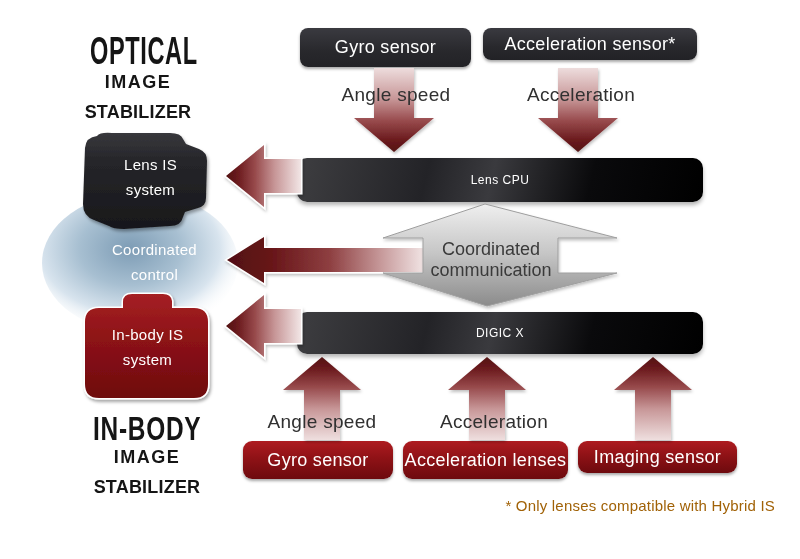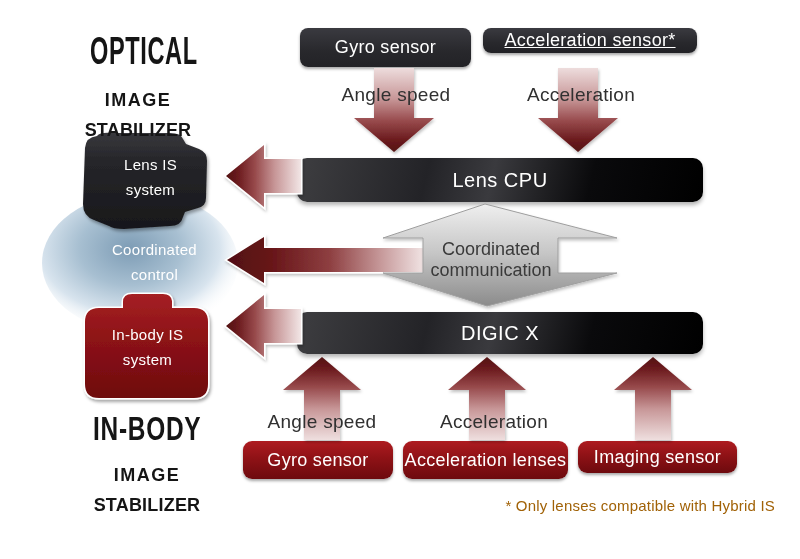--- a/index.html
+++ b/index.html
@@ -4,33 +4,33 @@
 <style>
   html,body{margin:0;padding:0;background:#fff;}
   .canvas{
     position:relative; width:800px; height:559px; background:#ffffff;
     font-family:"Liberation Sans", sans-serif; overflow:hidden;
   }
   .abs{position:absolute;}
   
   .brand{color:#151515; text-align:center; line-height:1;}
   .brand-big{display:inline-block; font-weight:bold; transform:scaleX(0.62); transform-origin:50% 50%; letter-spacing:1px; white-space:nowrap;}
-  .brand-mid{font-weight:bold; font-size:18px; letter-spacing:1.5px; margin-top:21px;}
+  .brand-mid{font-weight:bold; font-size:18px; letter-spacing:1.5px; margin-top:3px;}
   .brand-small{font-weight:bold; font-size:18px; letter-spacing:0.2px; margin-top:12px;}
   
   .dark-box{
     background:linear-gradient(180deg,#3a3a40 0%,#28282c 60%,#222226 100%);
     border-radius:8px; color:#fff; font-size:18px; letter-spacing:0.3px;
     display:flex; align-items:center; justify-content:center;
     box-shadow:0 2px 3px rgba(0,0,0,0.35);
   }
   
   .bar{
     background:linear-gradient(103deg,#3e3e41 0%,#232327 32%,#3a3a3e 48%,#0a0a0c 72%,#000 100%);
-    border-radius:10px; color:#fff; font-size:20px; letter-spacing:0.5px;
+    border-radius:10px; color:#fff; font-size:12px; letter-spacing:0.5px;
     display:flex; align-items:center; justify-content:center;
     box-shadow:0 3px 4px rgba(0,0,0,0.3);
   }
   
   .red-box{
     background:linear-gradient(180deg,#ae1b20 0%,#8f1216 45%,#6d0a0e 100%);
     border-radius:9px; color:#fff; font-size:18px; letter-spacing:0.3px;
     display:flex; align-items:center; justify-content:center;
     box-shadow:0 2px 3px rgba(0,0,0,0.35);
   }
@@ -141,21 +141,21 @@
 
   <div class="abs brand z5" style="left:66px; top:412px; width:162px;">
     <div style="font-size:33px;"><span class="brand-big" style="transform:scaleX(0.74);">IN-BODY</span></div>
     <div class="brand-mid">IMAGE</div>
     <div class="brand-small">STABILIZER</div>
   </div>
 
   <div class="abs dark-box z2" style="left:300px; top:28px; width:171px; height:39px;">
     <span>Gyro sensor</span>
   </div>
-  <div class="abs dark-box z2" style="left:483px; top:28px; width:214px; height:25px;text-decoration:underline;">
+  <div class="abs dark-box z2" style="left:483px; top:28px; width:214px; height:32px;">
     <span>Acceleration sensor*</span>
   </div>
 
   <div class="abs sig" style="left:326px; top:84px;">Angle speed</div>
   <div class="abs sig" style="left:511px; top:84px;">Acceleration</div>
 
   <div class="abs bar z2" style="left:297px; top:158px; width:406px; height:44px;">
     <span>Lens CPU</span>
   </div>
   <div class="abs bar z2" style="left:297px; top:312px; width:406px; height:42px;">

